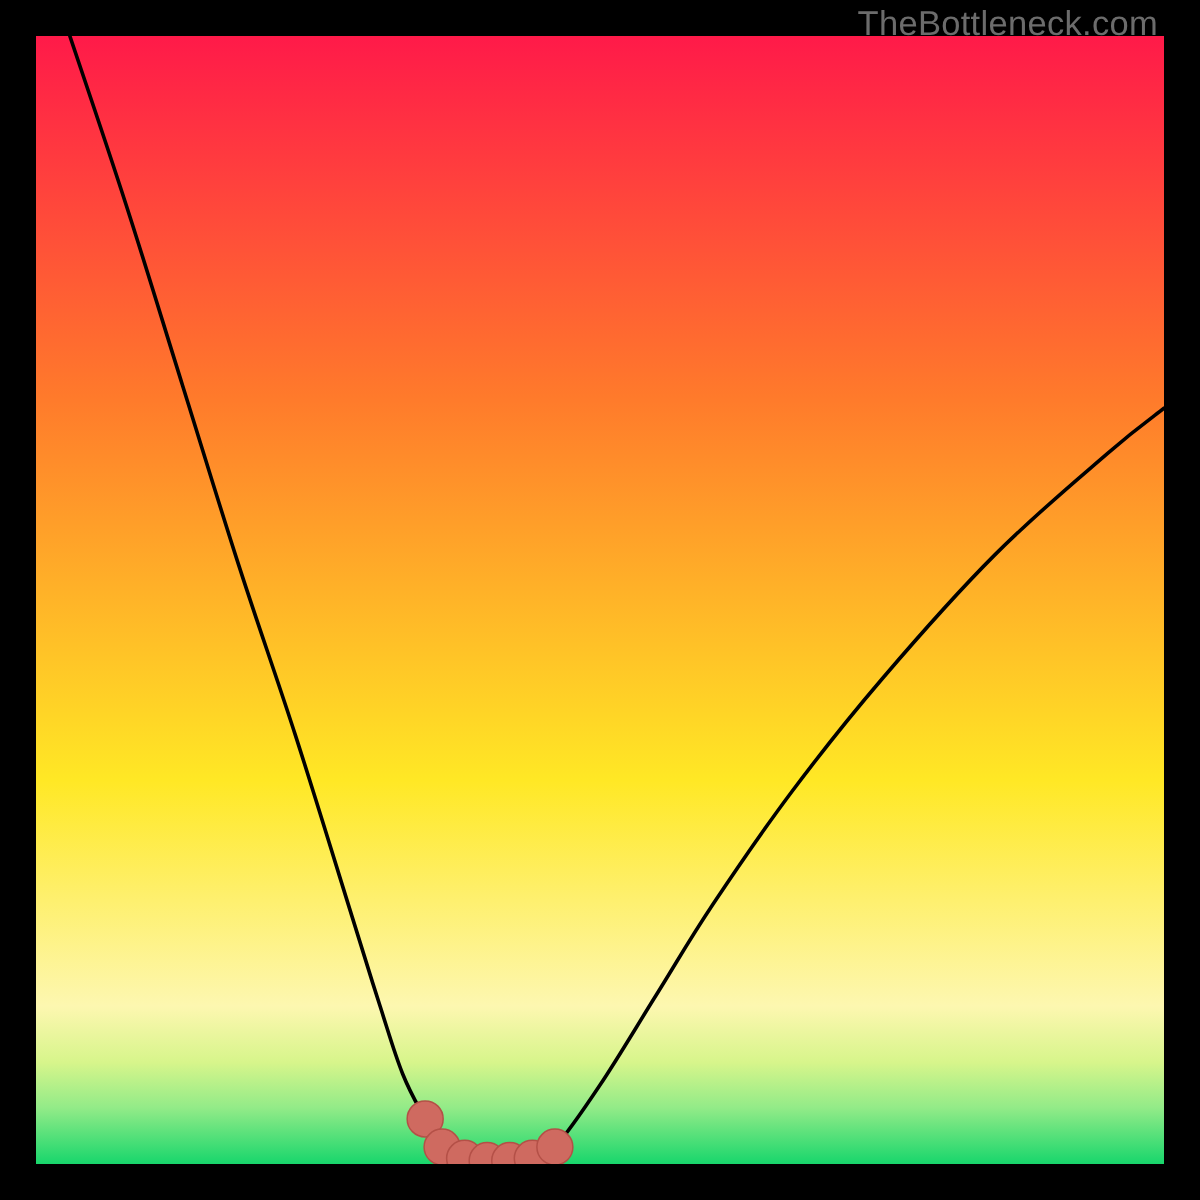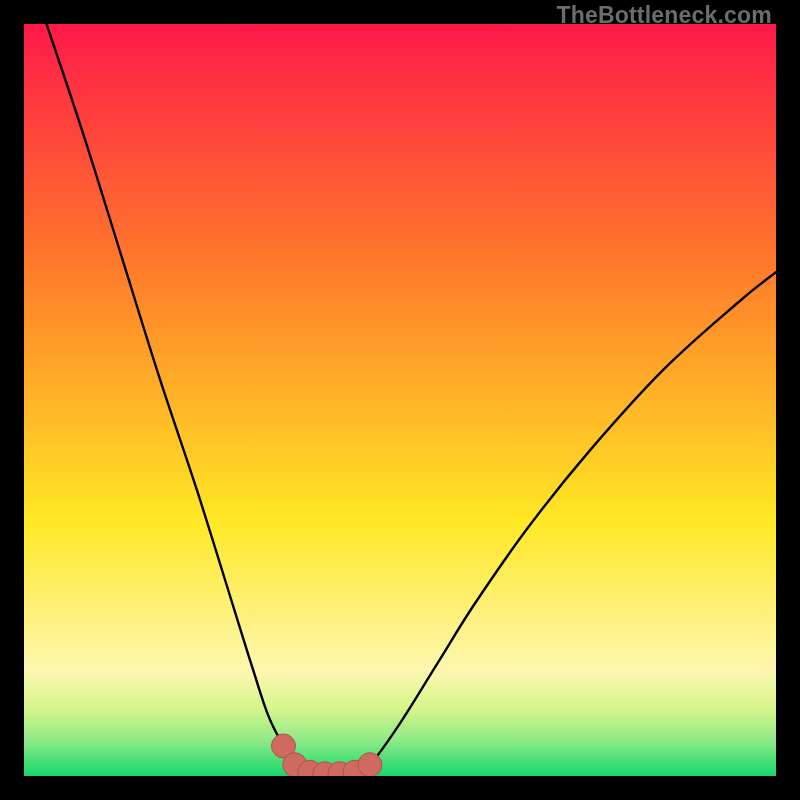--- a/index.html
+++ b/index.html
@@ -24,21 +24,21 @@
     top: 0;
     width: 752px;
     height: 752px;
   }
   .watermark {
     position: absolute;
     top: 2px;
     right: 28px;
     font-family: Arial, Helvetica, sans-serif;
     font-size: 23px;
-    font-weight: 700;
+    font-weight: 400;
     color: #6c6c6c;
     letter-spacing: 0.2px;
   }
 </style>
 </head>
 <body>
 
 <div class="frame">
   <svg class="plot-area" viewBox="0 0 752 752" preserveAspectRatio="none">
     <defs>

